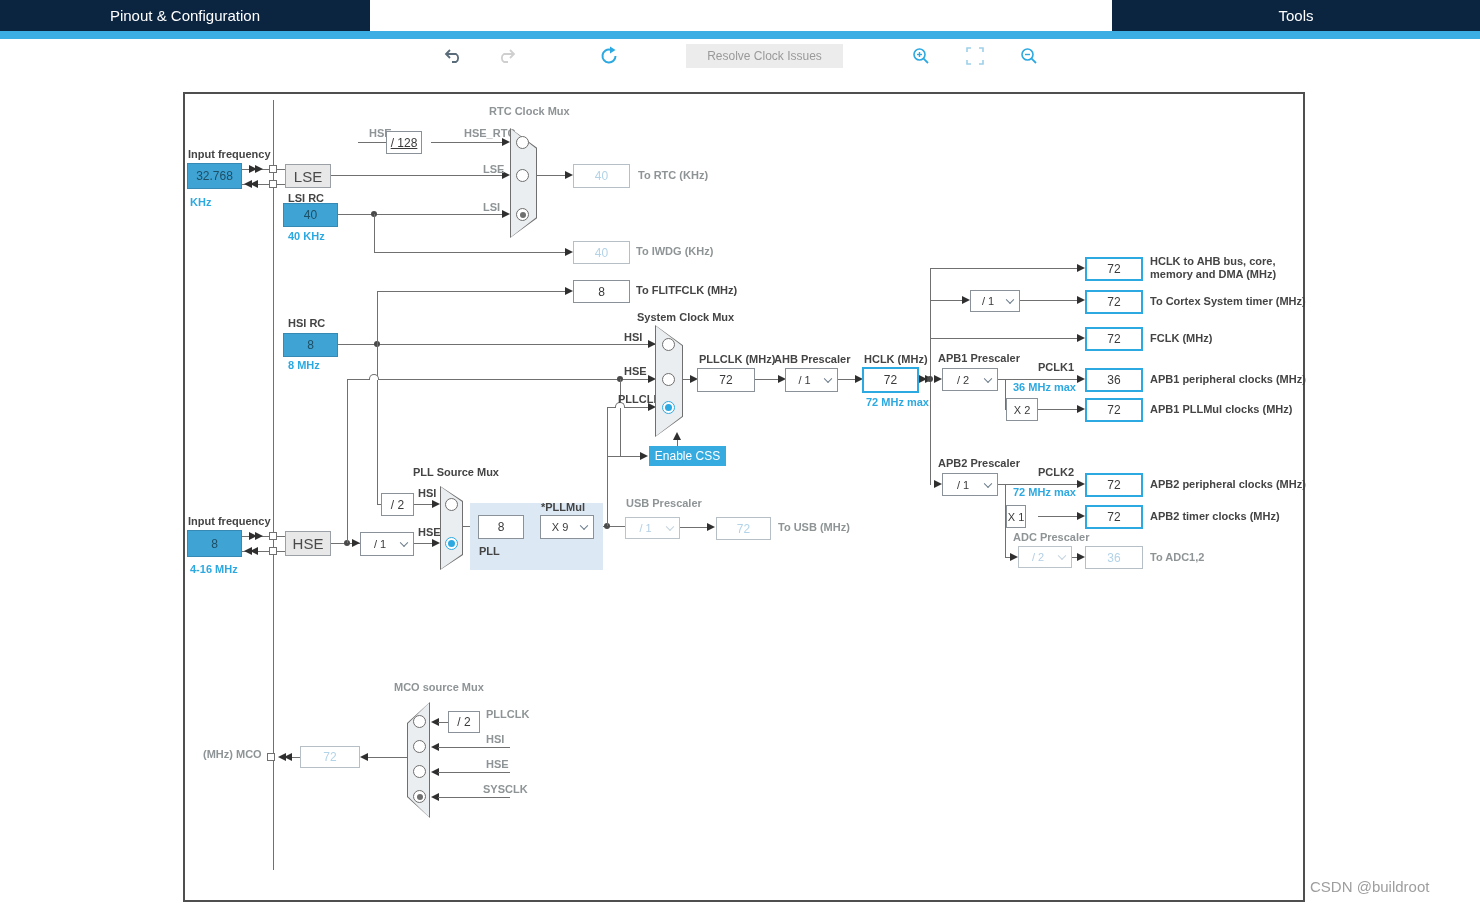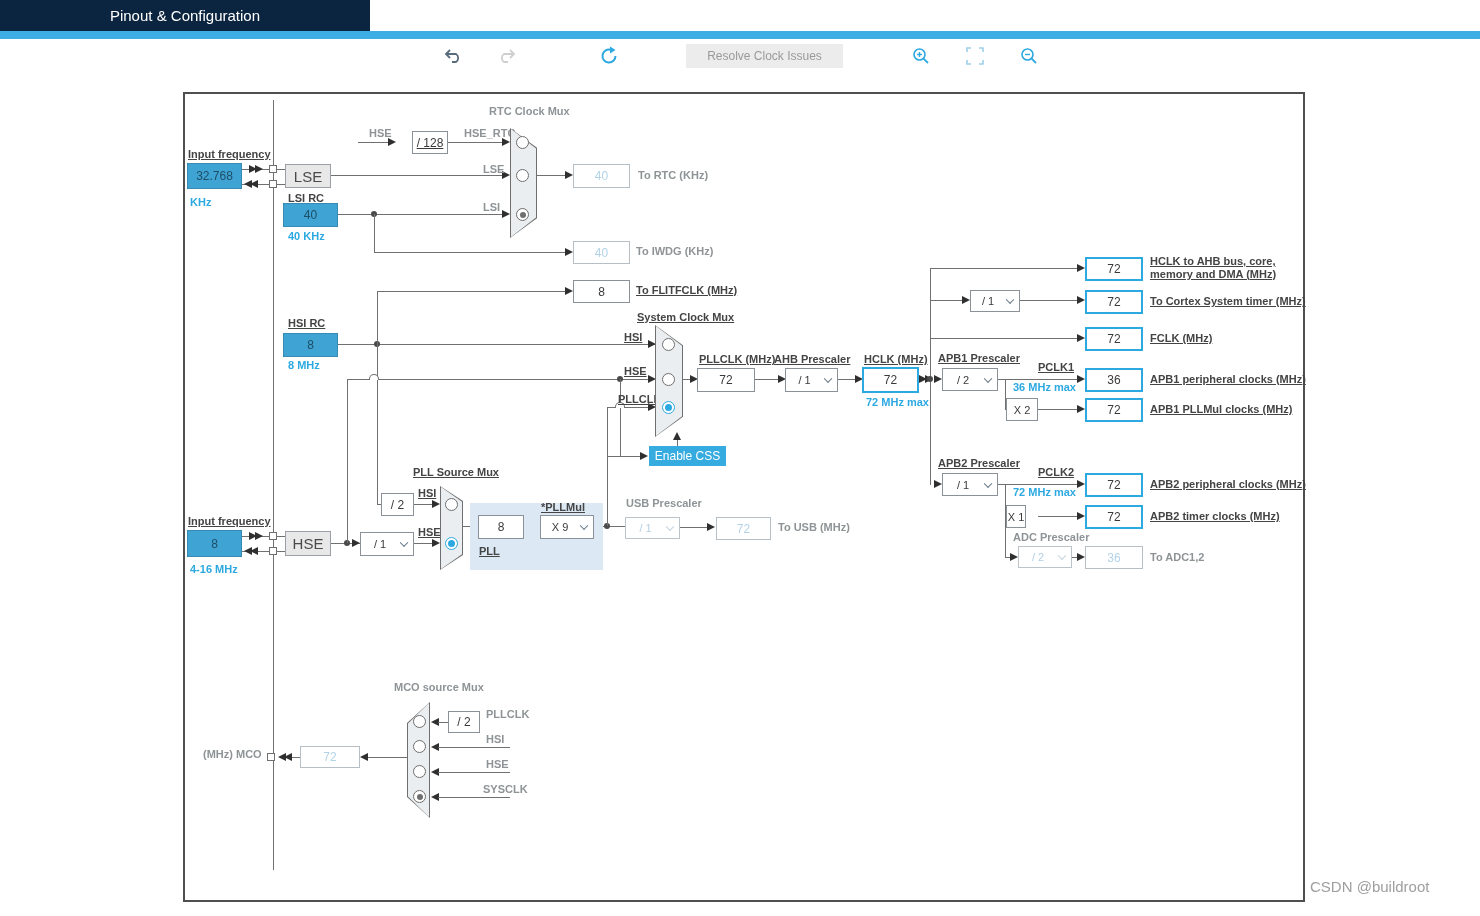--- a/index.html
+++ b/index.html
@@ -47,21 +47,21 @@
   
   .dd { position:absolute; background:#fff; border:1px solid #8a9199; color:#3a3a3a; font-size:11px; cursor:pointer; }
   .dd .dd-val { position:absolute; left:0; right:14px; top:0; bottom:0; display:flex; align-items:center; justify-content:center; }
   .chev { position:absolute; right:6px; top:50%; width:6px; height:6px; border-right:1.5px solid #6b7b8a;
           border-bottom:1.5px solid #6b7b8a; transform:translateY(-70%) rotate(45deg); }
   .dd.dim { border-color:#bcc4cb; color:#b3cfe4; }
   .dd.dim .chev { border-color:#c3d4e0; }
 
   
   .lbl { position:absolute; font-size:11px; font-weight:bold; white-space:nowrap; }
-  .lg { color:#8e9496; } .ld { color:#444;text-decoration:underline; } .lb { color:#2da9e1; }
+  .lg { color:#8e9496; } .ld { color:#444; } .lb { color:#2da9e1; }
 
   
   .mux, .mux-in { position:absolute; }
   .mux-out-shape { position:absolute; inset:0; background:#6f6f6f; }
   .mux-in-shape { position:absolute; inset:1px; background:#ebeef0; }
   .muxR .mux-out-shape, .muxR .mux-in-shape { clip-path:polygon(0 0, 100% 18%, 100% 82%, 0 100%); }
   .muxL .mux-out-shape, .muxL .mux-in-shape { clip-path:polygon(100% 0, 100% 100%, 0 82%, 0 18%); }
 
   .radio { position:absolute; width:13px; height:13px; border:1.5px solid #6f6f6f; border-radius:50%; background:#fff; cursor:pointer; }
   .radio.selblue { border-color:#2da9e1; }
@@ -73,20 +73,23 @@
             justify-content:center; cursor:pointer; }
   .watermark { position:absolute; left:1310px; top:878px; font-size:15px; color:#9e9e9e; }
 </style>
 </head>
 <body>
 
 <div id="app">
 
   <div class="tab" style="left:0;width:370px;">
       <span>Pinout &amp; Configuration</span>
+    </div>
+  <div class="tab" style="left:1112px;width:368px;">
+      <span>Tools</span>
     </div>
   <div class="tabstrip"></div>
 
   <div class="toolbtn" style="left:444px;top:48px;">
     <svg width="18" height="16">
         <path d="M6 2 L2 6 L6 10" fill="none" stroke="#5a6b7a" stroke-width="1.8"></path>
         <path d="M2 6 H12 A4 4.5 0 0 1 12 14 H8" fill="none" stroke="#5a6b7a" stroke-width="1.8"></path>
       </svg>
   </div>
   <div class="toolbtn" style="left:498px;top:48px;">
@@ -271,21 +274,21 @@
   <div class="bluebox" style="left:283px;top:333px;width:55px;height:24px;">8</div>
   <div class="lbl lb" style="left:288px;top:359px;">8 MHz</div>
 
   <div class="lbl ld" style="left:188px;top:515px;">Input frequency</div>
   <div class="bluebox" style="left:187px;top:530px;width:55px;height:27px;">8</div>
   <div class="lbl lb" style="left:190px;top:563px;">4-16 MHz</div>
   <div class="srcbox" style="left:285px;top:531px;width:46px;height:25px;">HSE</div>
 
   <div class="lbl lg" style="left:489px;top:105px;">RTC Clock Mux</div>
   <div class="lbl lg" style="left:369px;top:127px;">HSE</div>
-  <div class="vb" style="left:412px;top:131px;width:36px;height:23px;text-decoration:underline;">/ 128</div>
+  <div class="vb" style="left:386px;top:131px;width:36px;height:23px;text-decoration:underline;">/ 128</div>
   <div class="lbl lg" style="left:464px;top:127px;">HSE_RTC</div>
   <div class="lbl lg" style="left:483px;top:163px;">LSE</div>
   <div class="lbl lg" style="left:483px;top:201px;">LSI</div>
   <div class="mux muxR" style="left:510px;top:128px;width:27px;height:110px;">
     <div class="mux-out-shape"></div>
       <div class="mux-in-shape"></div>
   </div>
   <div class="radio" style="left:516px;top:136px;"></div>
   <div class="radio" style="left:516px;top:169px;"></div>
   <div class="radio selgray" style="left:516px;top:208px;"></div>

